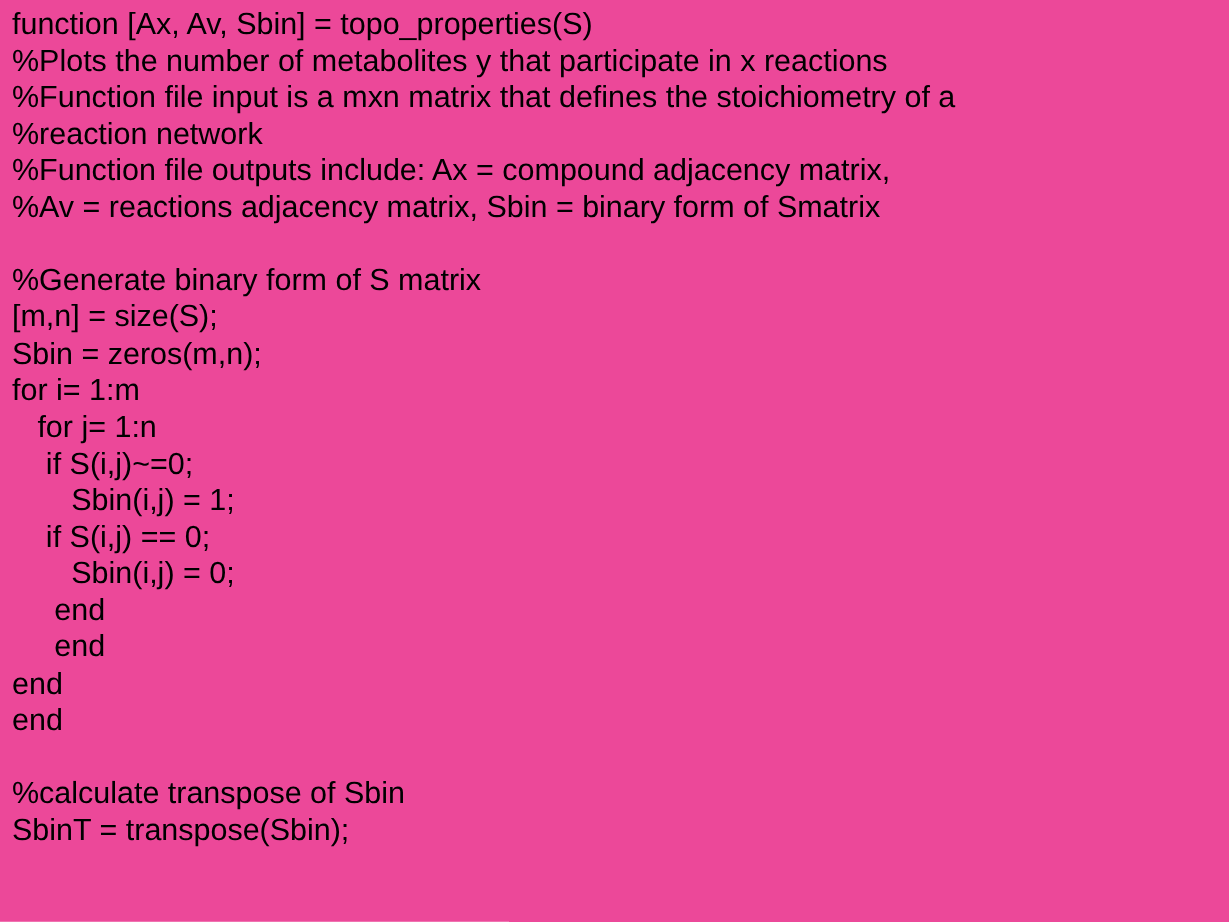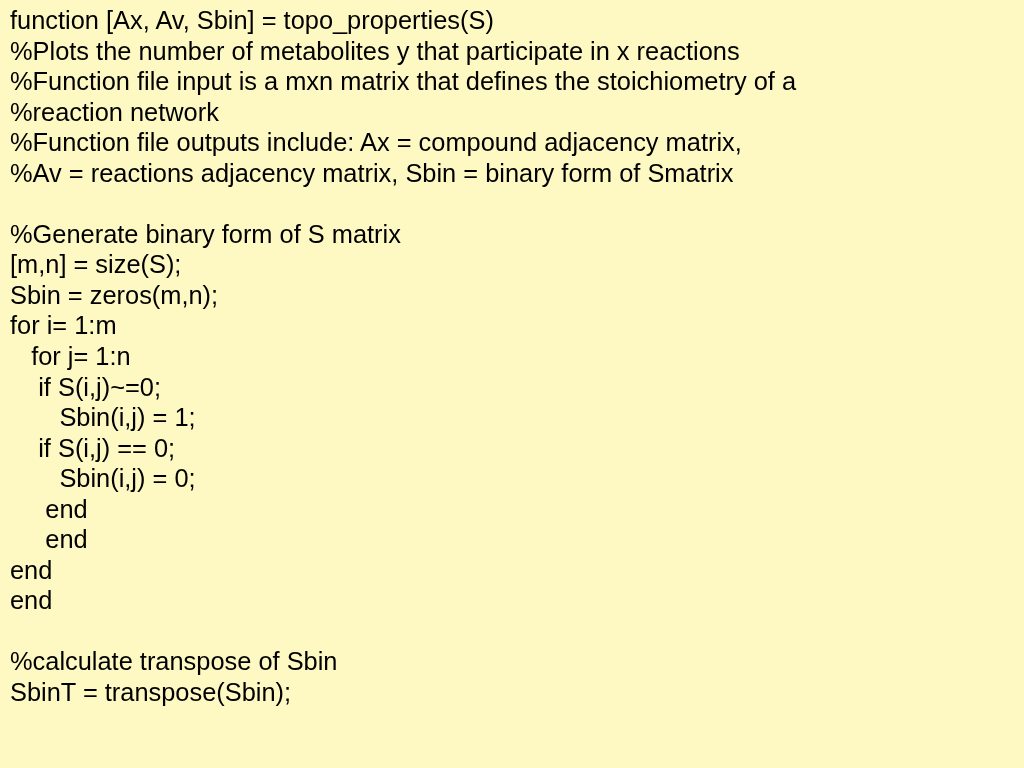--- a/index.html
+++ b/index.html
@@ -12,21 +12,21 @@
     background: #ffffff;
     overflow: hidden;
     font-family: "Liberation Sans", sans-serif;
   }
   .slide {
     position: absolute;
     top: 0;
     left: 0;
     width: 1024px;
     height: 768px;
-    background: #fef9c3;
+    background: #ec4899;
   }
   .code-block {
     position: absolute;
     top: 5px;
     left: 10px;
     margin: 0;
     color: #000000;
     font-family: "Liberation Sans", sans-serif;
     font-size: 25.4px;
     line-height: 30.55px;

